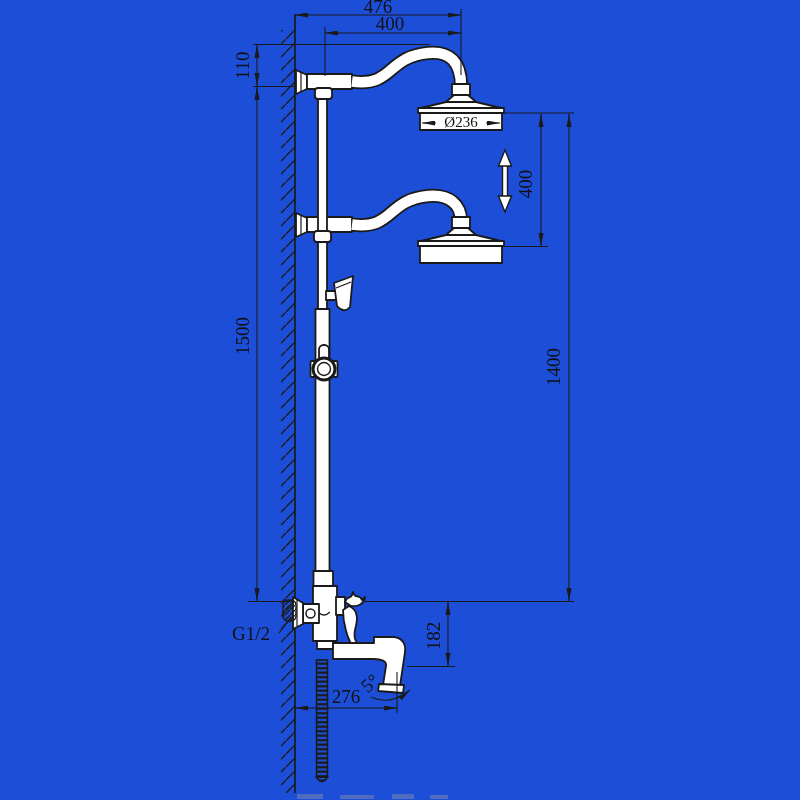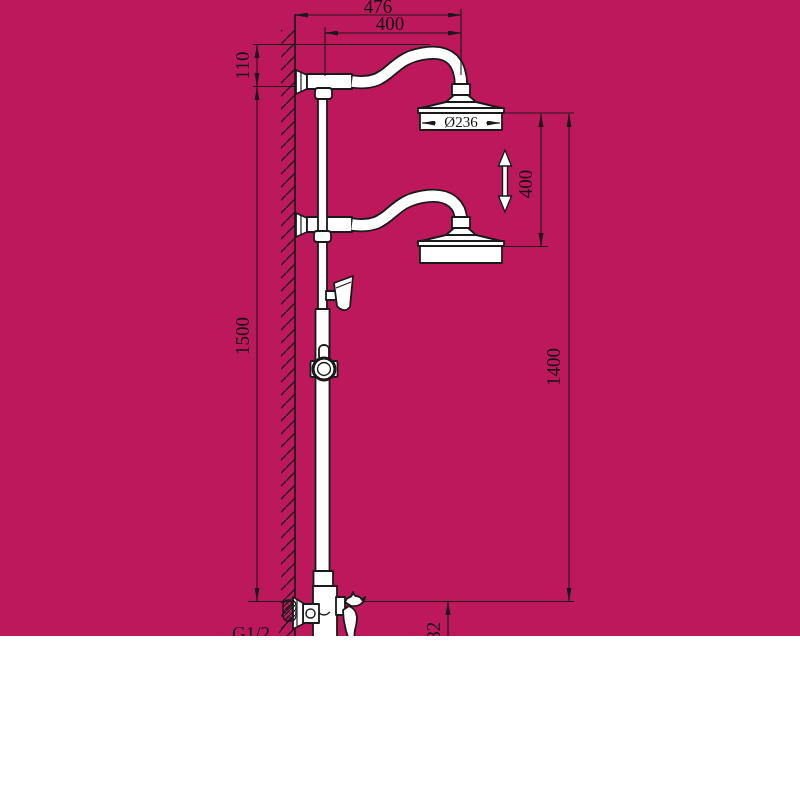--- a/index.html
+++ b/index.html
@@ -1,16 +1,16 @@
 <!DOCTYPE html>
 <html><head>
 <meta charset="utf-8">
 <style>
   html,body{margin:0;padding:0;background:#ffffff;}
-  .page{width:800px;height:636px;background:#be185d;position:relative;font-family:"Liberation Serif","DejaVu Serif",serif;}
+  .page{width:800px;height:800px;background:#1d4ed8;position:relative;font-family:"Liberation Serif","DejaVu Serif",serif;}
   svg{display:block;}
   .objf{fill:#ffffff;stroke:#1a1a1a;stroke-width:1.8;stroke-linejoin:round;}
   .tube{fill:none;stroke:#1a1a1a;stroke-width:14;stroke-linecap:butt;}
   .tubein{fill:none;stroke:#ffffff;stroke-width:10.5;stroke-linecap:butt;}
   .dim{fill:none;stroke:#1a1a1a;stroke-width:1.1;}
   .thin{fill:none;stroke:#1a1a1a;stroke-width:1.2;}
   .dimtext{font-family:"Liberation Serif","DejaVu Serif",serif;font-size:19px;fill:#111;}
   .dimtext-s{font-family:"Liberation Serif","DejaVu Serif",serif;font-size:15px;fill:#111;}
 </style>
 </head>

